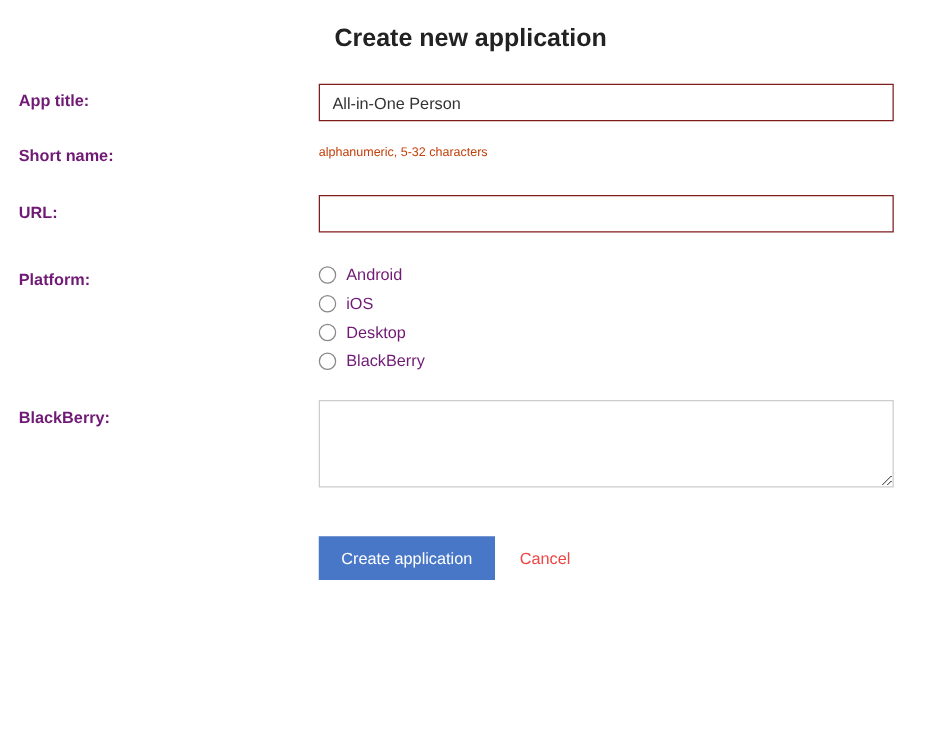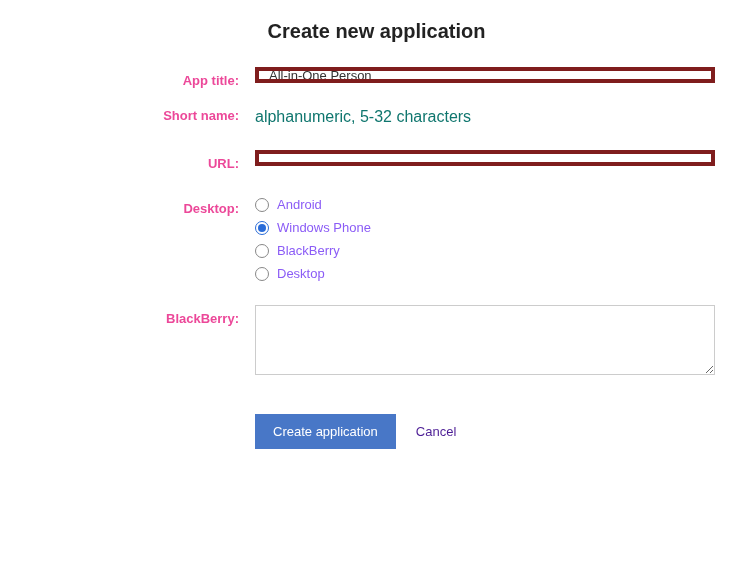--- a/index.html
+++ b/index.html
@@ -21,43 +21,43 @@
       margin-bottom: 24px;
       text-align: center;
     }
     .form-row {
       display: flex;
       margin-bottom: 14px;
       align-items: flex-start;
     }
     .form-label {
       width: 240px;
-      text-align: right;
+      text-align: left;
       padding-right: 16px;
       padding-top: 6px;
       font-weight: 600;
-      color: #ec4899;
+      color: #701a75;
       flex-shrink: 0;
     }
     .form-control {
       flex: 1;
       max-width: 460px;
     }
     input[type="text"] {
       width: 100%;
-      height: 16px;
+      height: 30px;
       padding: 4px 10px;
-      border: 4px solid #7f1d1d;
+      border: 1px solid #7f1d1d;
       font-size: 13px;
       color: #333;
       font-family: inherit;
     }
     .hint {
-      color: #0f766e;
-      font-size: 16px;
+      color: #c2410c;
+      font-size: 10px;
       margin-top: 6px;
     }
     .radio-list {
       display: flex;
       flex-direction: column;
       gap: 8px;
       padding-top: 2px;
     }
     .radio-item {
       display: flex;
@@ -80,21 +80,21 @@
       border-color: #2a6cd8;
     }
     .radio-circle.checked::after {
       content: "";
       width: 8px;
       height: 8px;
       border-radius: 50%;
       background: #2a6cd8;
     }
     .radio-label {
-      color: #8b5cf6;
+      color: #701a75;
       font-size: 13px;
       text-align: right;
     }
     textarea {
       width: 100%;
       height: 70px;
       padding: 6px 10px;
       border: 1px solid #ccc;
       font-size: 13px;
       font-family: inherit;
@@ -109,21 +109,21 @@
     .btn-primary {
       background: #4877c7;
       color: #fff;
       border: none;
       padding: 10px 18px;
       font-size: 13px;
       cursor: pointer;
       font-family: inherit;
     }
     .btn-link {
-      color: #4c1d95;
+      color: #ef4444;
       text-decoration: none;
       font-size: 13px;
       cursor: pointer;
     }
     .spacer-row {
       margin-bottom: 24px;
     }
   </style>
 </head>
 <body>
@@ -145,38 +145,38 @@
 </div>
 
 <div class="form-row spacer-row">
   <div class="form-label">URL:</div>
   <div class="form-control">
     <input type="text" value="" style="">
   </div>
 </div>
 
 <div class="form-row spacer-row">
-  <div class="form-label">Desktop:</div>
+  <div class="form-label">Platform:</div>
   <div class="form-control">
     <div class="radio-list" id="platform-radios">
         <label class="radio-item">
           <span class="radio-circle"></span>
           <span class="radio-label">Android</span>
         </label>
         <label class="radio-item">
-          <span class="radio-circle checked"></span>
-          <span class="radio-label">Windows Phone</span>
+          <span class="radio-circle"></span>
+          <span class="radio-label">iOS</span>
+        </label>
+        <label class="radio-item">
+          <span class="radio-circle"></span>
+          <span class="radio-label">Desktop</span>
         </label>
         <label class="radio-item">
           <span class="radio-circle"></span>
           <span class="radio-label">BlackBerry</span>
-        </label>
-        <label class="radio-item">
-          <span class="radio-circle"></span>
-          <span class="radio-label">Desktop</span>
         </label>
       </div>
   </div>
 </div>
 
 <div class="form-row">
   <div class="form-label">BlackBerry:</div>
   <div class="form-control">
     <textarea style=""></textarea>
   </div>

